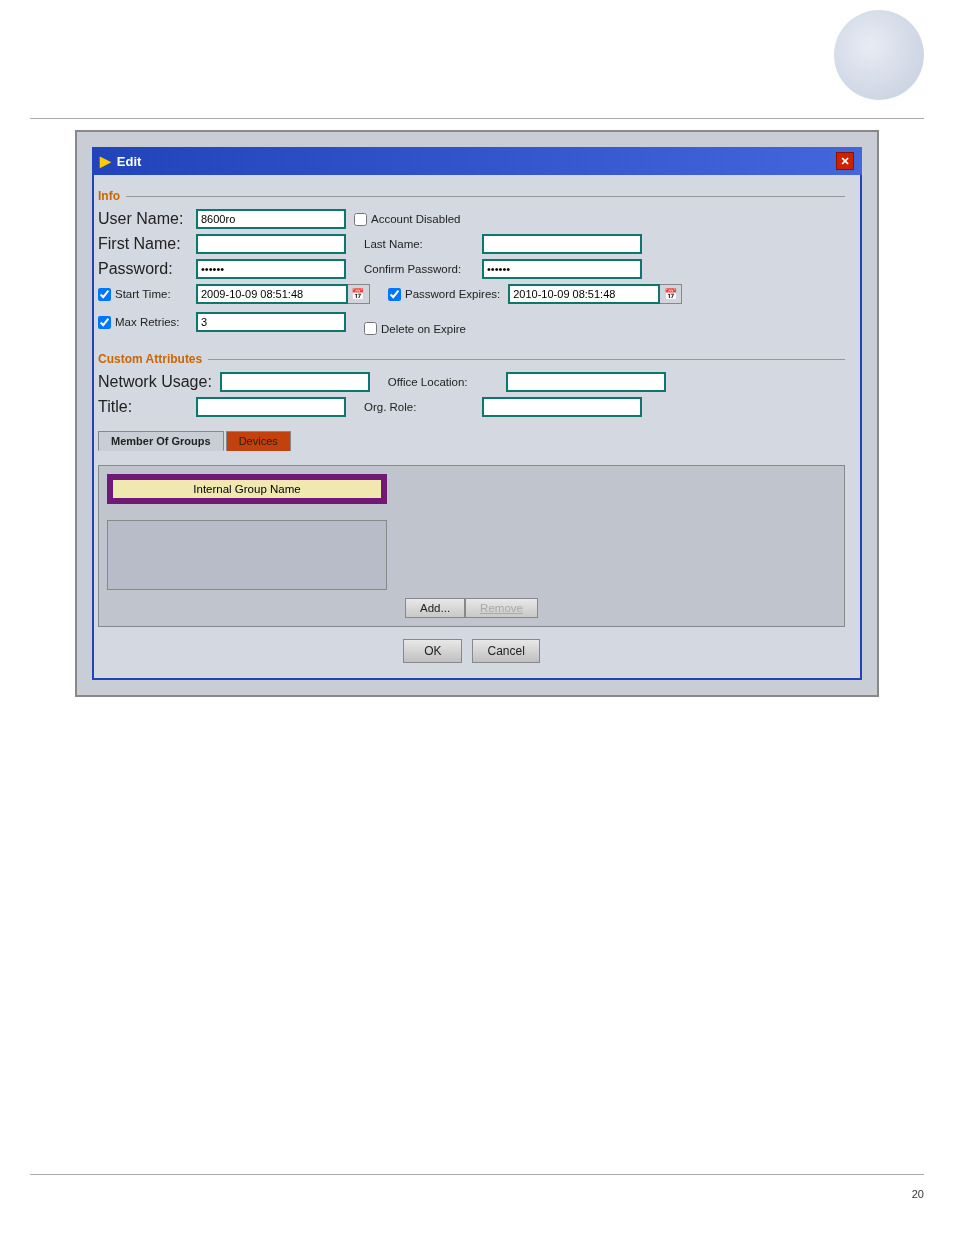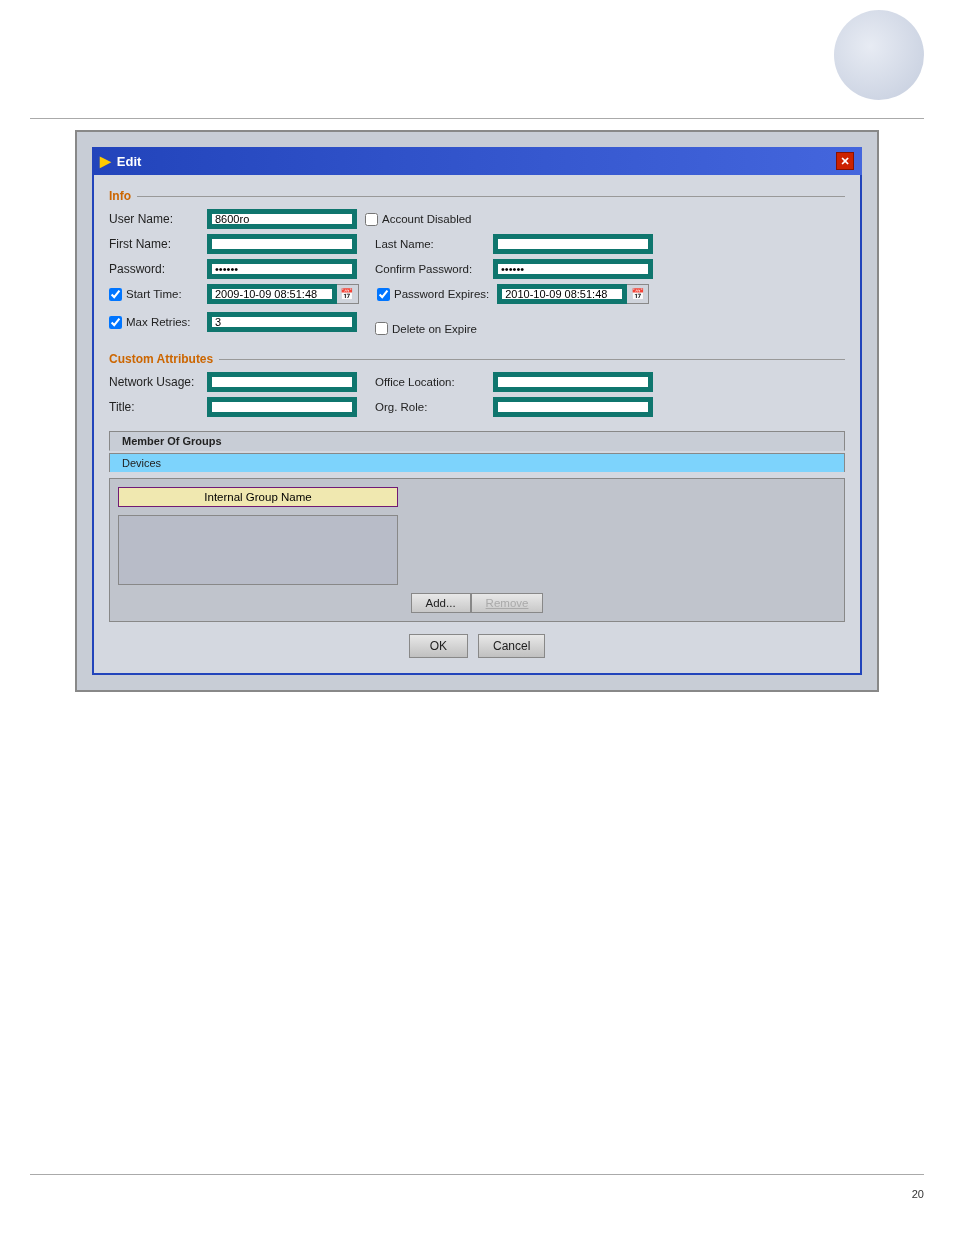--- a/index.html
+++ b/index.html
@@ -96,21 +96,21 @@
       cursor: pointer;
       font-size: 11px;
       font-weight: bold;
     }
 
     
     .dialog-body {
       background: #d4d8e0;
       border: 2px solid #2244bb;
       border-top: none;
-      padding: 10px 15px 15px 15px;
+      padding: 10px 15px 15px 4px;
     }
 
     
     .section-header {
       font-weight: bold;
       color: #cc6600;
       font-size: 12px;
       margin-bottom: 6px;
       margin-top: 4px;
       display: flex;
@@ -128,32 +128,32 @@
     .form-row {
       display: flex;
       align-items: center;
       margin-bottom: 5px;
       gap: 8px;
     }
     .form-label {
       color: #222;
       min-width: 90px;
       text-align: left;
-      font-size: 12px;
+      font-size: 16px;
     }
     .form-label-right {
       color: #222;
       min-width: 110px;
       text-align: left;
       font-size: 11.5px;
       margin-left: 10px;
     }
     .form-input {
       background: white;
-      border: 5px solid #0f766e;
+      border: 2px solid #0f766e;
       height: 20px;
       font-size: 11px;
       padding: 1px 3px;
       outline: none;
     }
     .form-input-medium {
       width: 150px;
     }
     .form-input-large {
       width: 160px;
@@ -170,74 +170,73 @@
     .checkbox-label input[type="checkbox"] {
       margin: 0;
     }
 
     
     .date-field-wrap {
       display: flex;
       align-items: center;
     }
     .date-input {
-      width: 130px;
+      width: 152px;
     }
     .cal-icon {
       background: #d0d4dc;
       border: 1px solid #888;
       border-left: none;
       height: 20px;
       width: 22px;
       display: flex;
       align-items: center;
       justify-content: center;
       cursor: pointer;
       font-size: 11px;
     }
 
     
     .tabs-bar {
       display: flex;
       gap: 2px;
       margin-top: 14px;
-      margin-bottom: 6px;
-      flex-direction: column;
+      margin-bottom: 14px;
     }
     .tab {
       padding: 3px 12px;
       border: 1px solid #888;
       border-bottom: none;
       cursor: pointer;
       font-size: 11px;
-      background: #7dd3fc;
+      background: #c2410c;
       color: #222;
     }
     .tab.active {
       background: #c8cdd6;
       font-weight: bold;
       border-bottom: 1px solid #c8cdd6;
     }
 
     
     .tab-content {
       border: 1px solid #888;
       background: #c0c4cc;
       padding: 8px;
       min-height: 120px;
     }
 
     
     .group-table-header {
       background: #f0e8b0;
-      border: 1px solid #701a75;
+      border: 6px solid #701a75;
       text-align: center;
       padding: 3px;
       font-size: 11.5px;
-      margin-bottom: 8px;
+      margin-bottom: 16px;
       width: 280px;
     }
 
     
     .group-list-area {
       background: #b8bcc8;
       border: 1px solid #888;
       width: 280px;
       height: 70px;
     }

